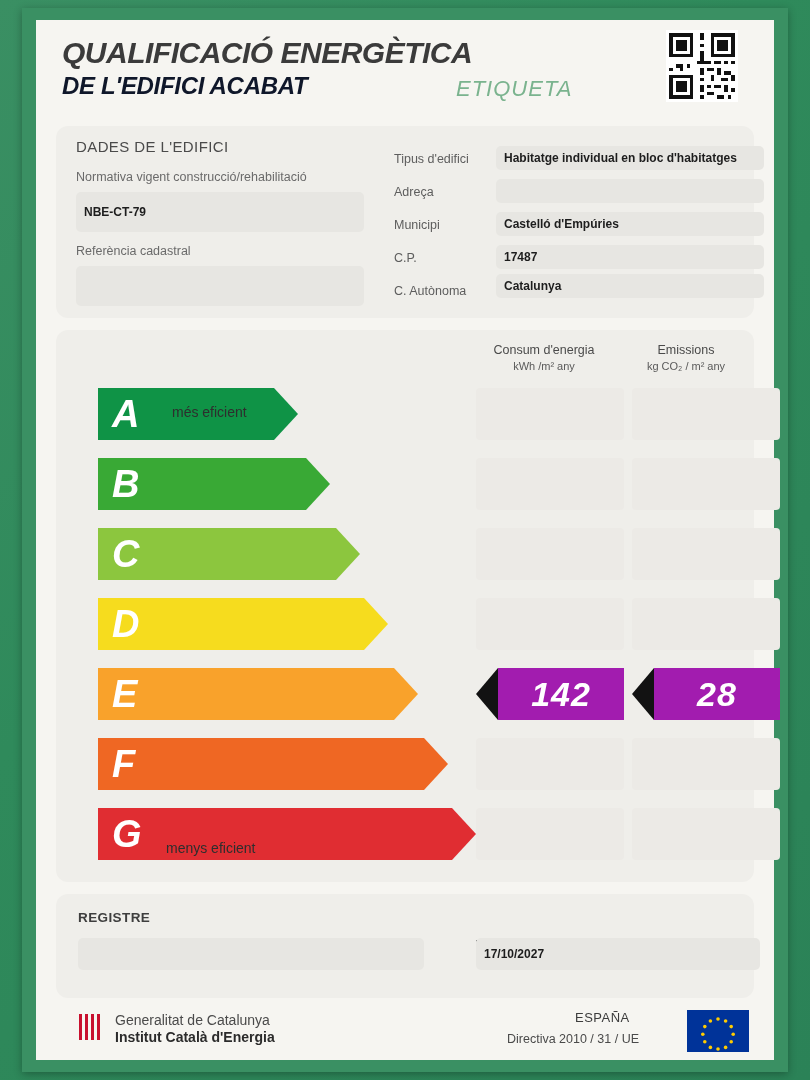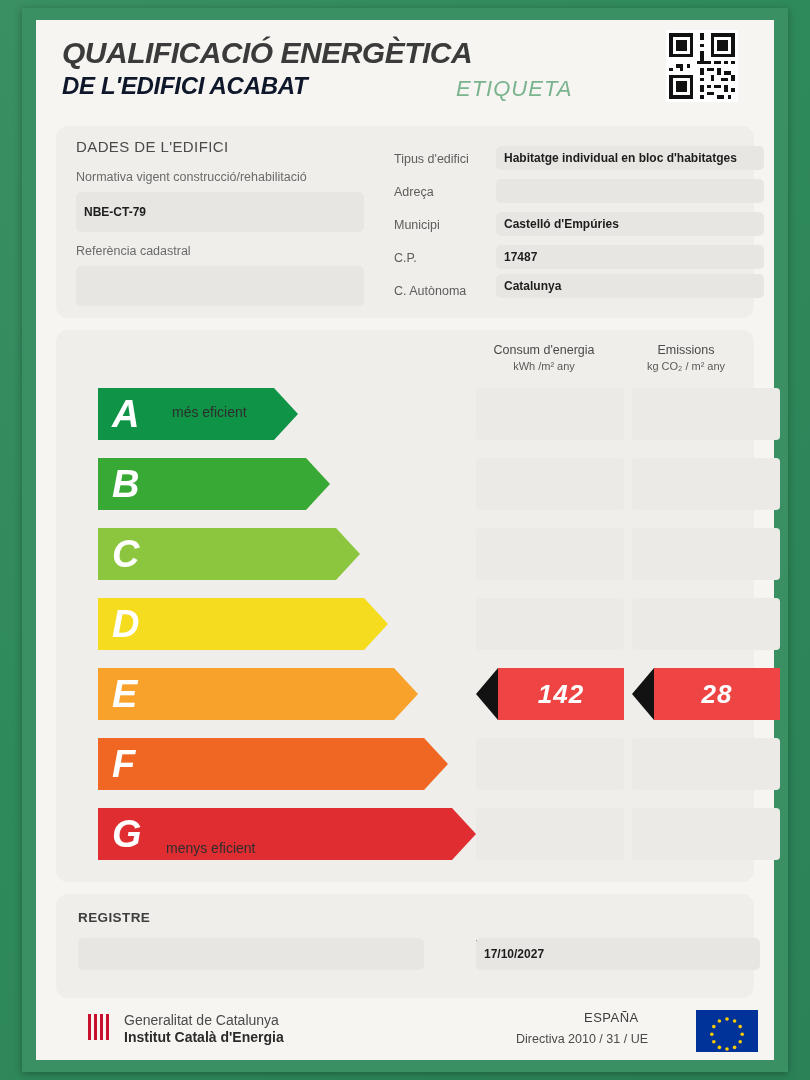--- a/index.html
+++ b/index.html
@@ -89,35 +89,35 @@
     display:flex;align-items:center;
     color:#fff;
   }
   .arrow .letter{
     font-size:38px;font-weight:bold;font-style:italic;margin-left:14px;line-height:1;
   }
   .cellbox{
     position:absolute;height:52px;background:#eceae6;border-radius:4px;
   }
   .valbox{
-    position:absolute;height:52px;background:#ef4444;
+    position:absolute;height:52px;background:#a21caf;
     display:flex;align-items:center;justify-content:center;
-    color:#fff;font-size:26px;font-weight:bold;font-style:italic;
+    color:#fff;font-size:34px;font-weight:bold;font-style:italic;
     letter-spacing:1px;
   }
   .valbox:before{
     content:"";position:absolute;left:-22px;top:0;
     border-top:26px solid transparent;border-bottom:26px solid transparent;
     border-right:22px solid #121212;
   }
   
   #registre{top:874px;height:104px;}
   #registre .sect-title{position:absolute;left:22px;top:16px;font-size:13.5px;font-weight:bold;color:#3e3e3e;}
   
-  #footer{position:absolute;left:14px;top:990px;width:738px;height:50px;}
+  #footer{position:absolute;left:5px;top:990px;width:738px;height:50px;}
   .genlogo{position:absolute;left:38px;top:4px;width:28px;height:26px;}
   .genlogo i{
     position:absolute;top:0;width:3px;height:26px;background:#c8102e;display:block;
   }
   .gen1{position:absolute;left:74px;top:2px;font-size:14px;color:#4a4a4a;}
   .gen2{position:absolute;left:74px;top:19px;font-size:14px;font-weight:bold;color:#2b2b2b;}
   .espana{position:absolute;left:534px;top:0px;font-size:13px;color:#3c3c3c;letter-spacing:.5px;}
   .directiva{position:absolute;left:466px;top:22px;font-size:12.5px;color:#4a4a4a;}
   #euflag{position:absolute;left:646px;top:0px;width:62px;height:42px;background:#003399;}
   #euflag svg{display:block;}

